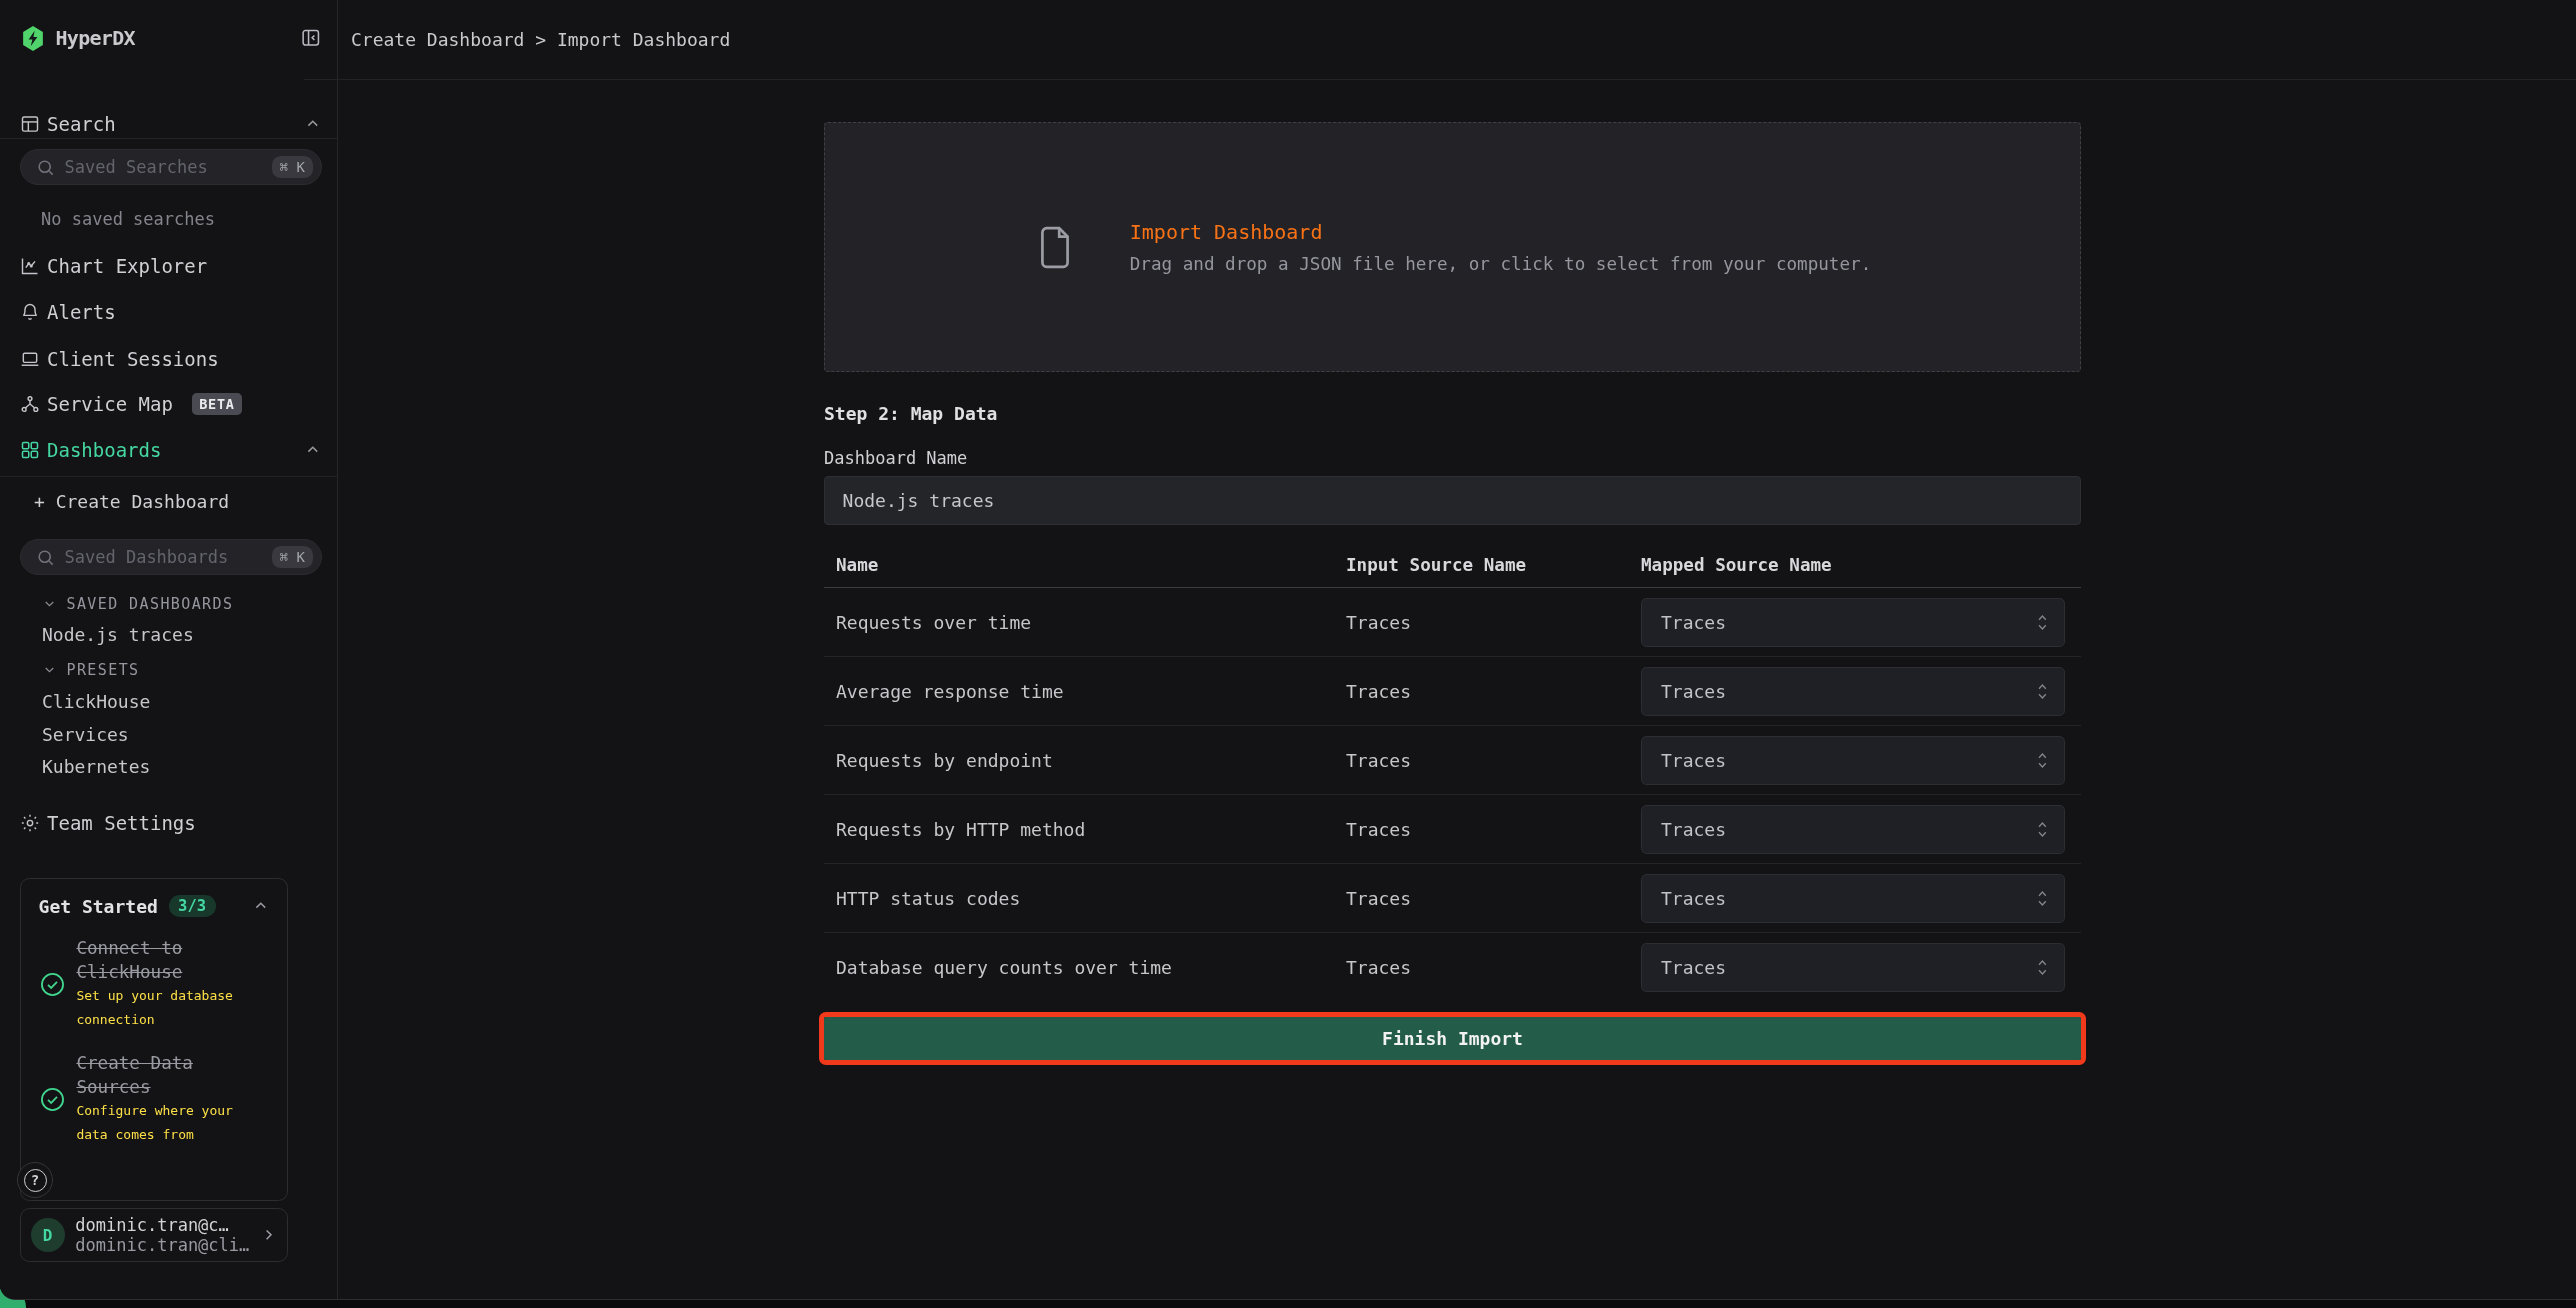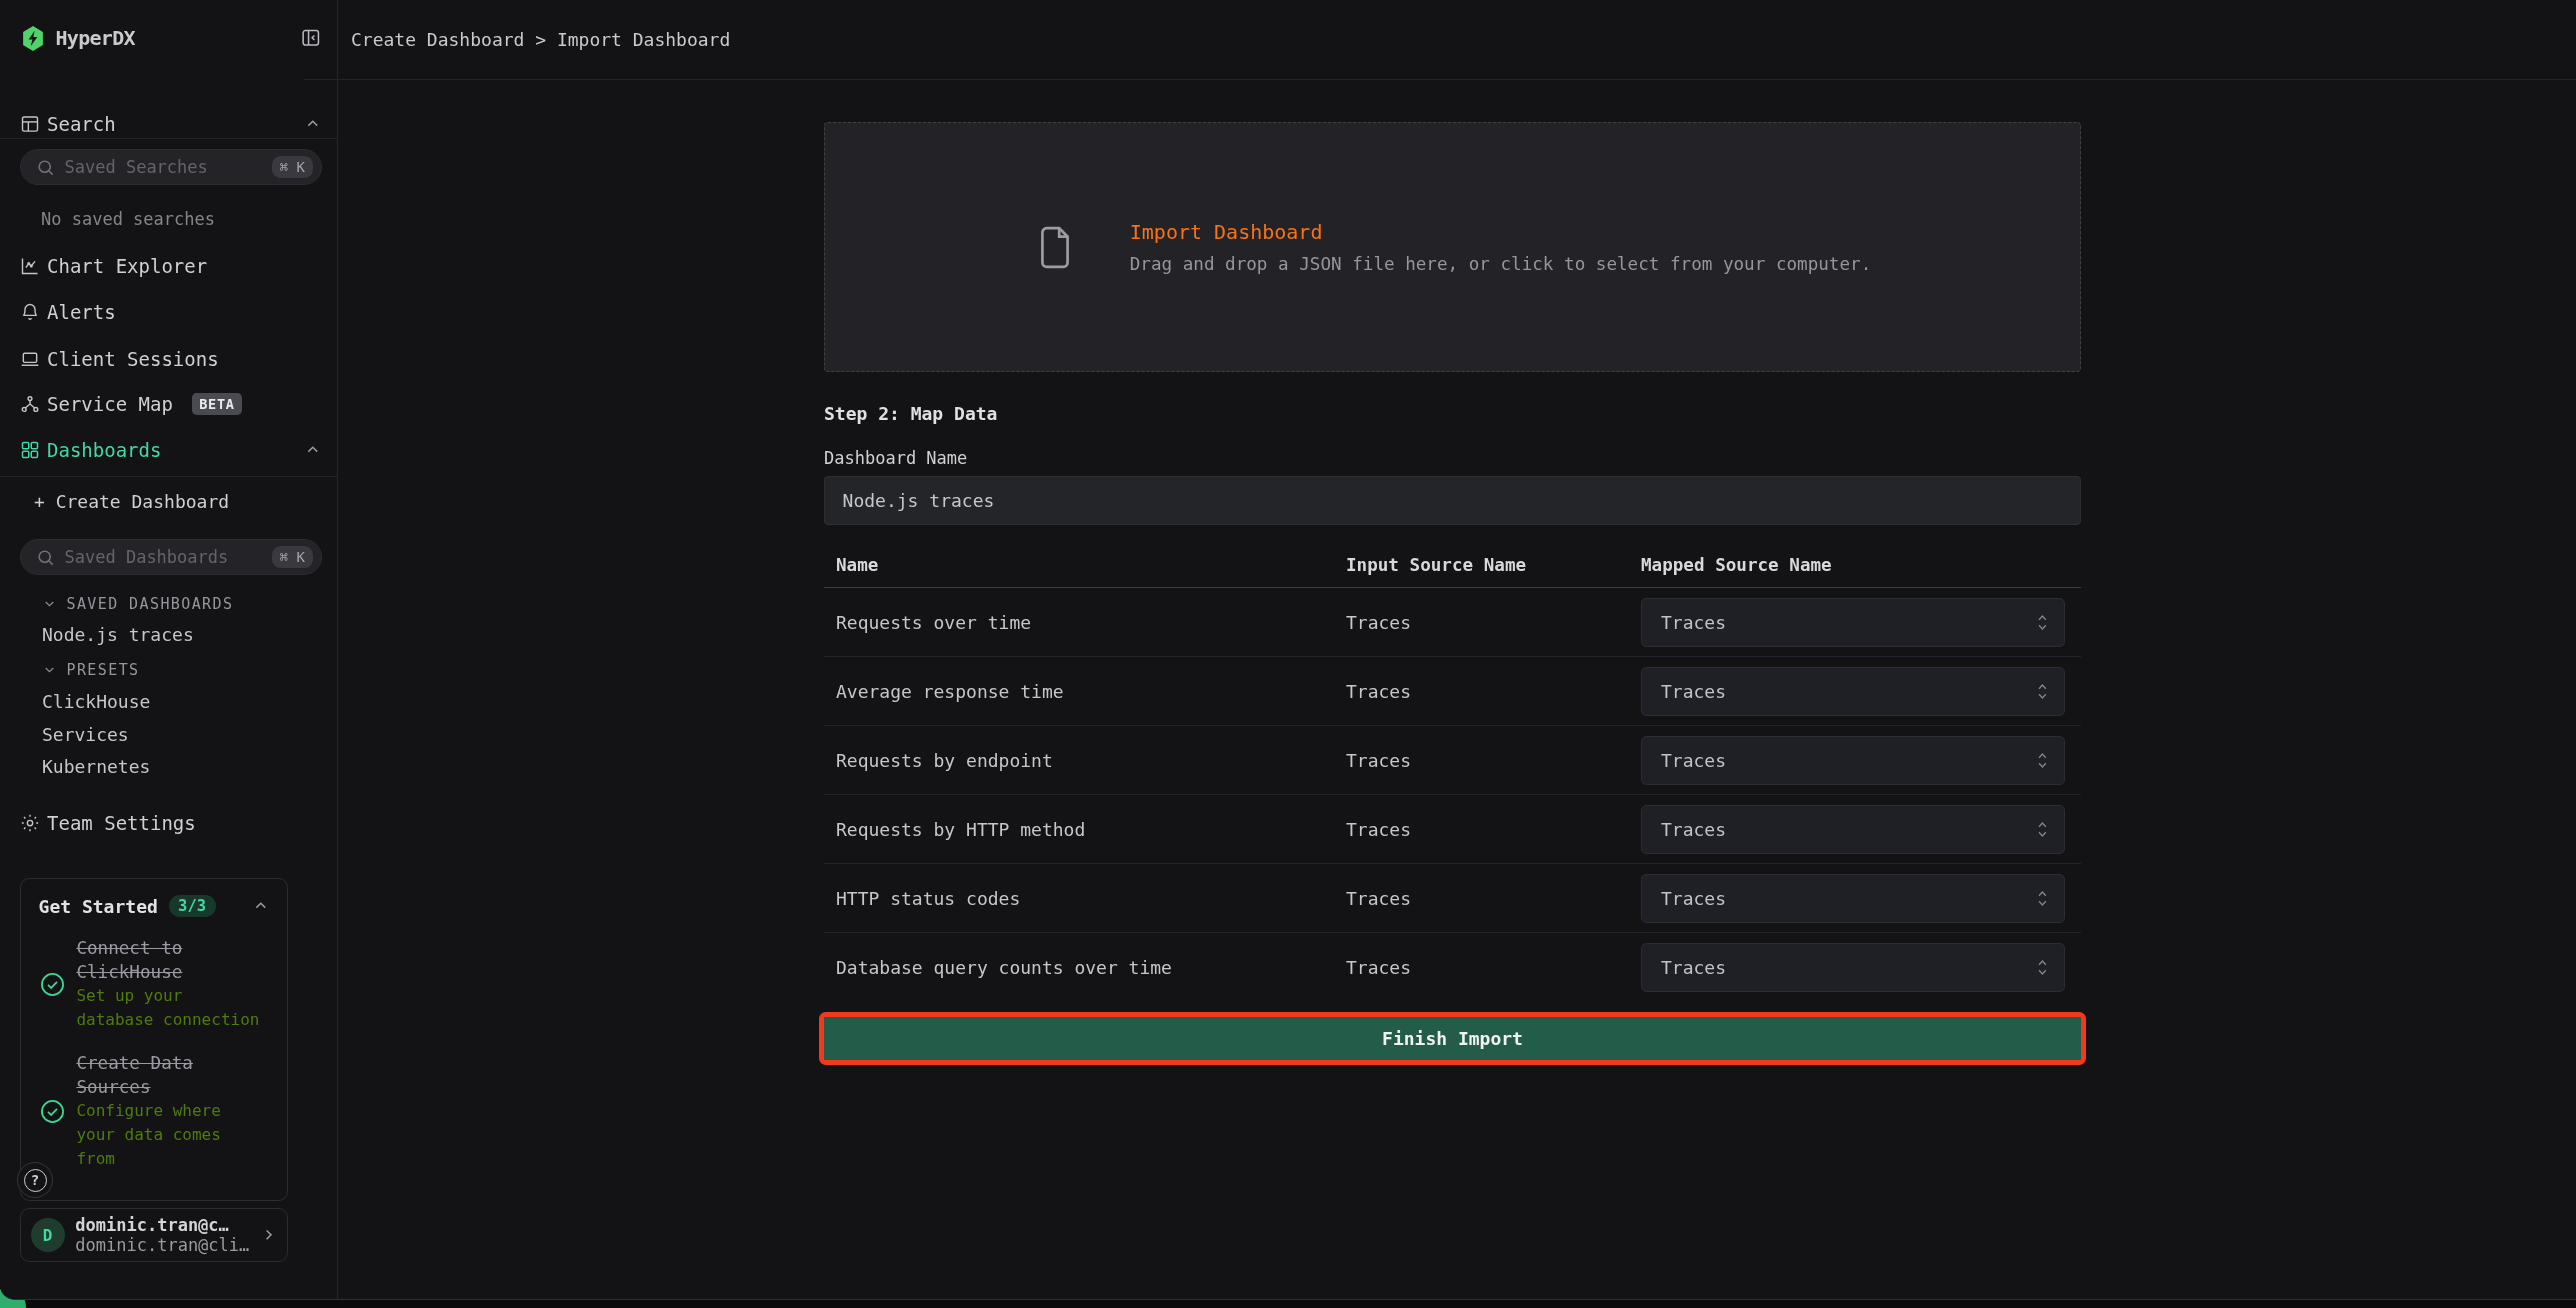--- a/index.html
+++ b/index.html
@@ -103,21 +103,21 @@
   .gs-title { font-size: 18px; font-weight: bold; color: #e2e2e5; }
   .gs-badge {
     background: #17382a; color: #45d7a2; font-weight: bold;
     font-size: 15.5px; padding: 2px 9.5px; border-radius: 10.8px;
   }
   .gs-chevron { margin-left: auto; display: flex; }
   .gs-item { display: flex; align-items: center; gap: 10.8px; margin-top: 19px; }
   .gs-item .icon-col { flex: 0 0 27px; display: flex; }
   .gs-item .text-col { width: 184px; }
   .gs-item-title { font-size: 17.6px; color: #9a9aa2; text-decoration: line-through; line-height: 24px; }
-  .gs-item-desc { font-size: 16px; color: #4d7c0f; line-height: 24px; }
+  .gs-item-desc { font-size: 13px; color: #fde047; line-height: 24px; }
 
   .help-circle {
     position: absolute; left: 17px; top: 1162px; width: 36px; height: 36px;
     border: 0.7px solid #35353b; border-radius: 50%;
     background: #131316; display: flex; align-items: center; justify-content: center;
     cursor: pointer; z-index: 3;
   }
   .help-glyph {
     width: 23px; height: 23px; border: 1.4px solid #cfcfd4; border-radius: 50%;
     color: #cfcfd4; font-size: 14px; font-weight: bold;
@@ -128,21 +128,21 @@
     position: absolute; left: 20px; top: 1208px; width: 268px; height: 54px;
     border: 0.7px solid #2c2c31; border-radius: 9.5px;
     display: flex; align-items: center; padding: 0 9.5px; gap: 10.8px; cursor: pointer;
   }
   .avatar {
     width: 34px; height: 34px; border-radius: 50%;
     background: #1e3d2f; color: #45d7a2; font-weight: bold; font-size: 16px;
     display: flex; align-items: center; justify-content: center; flex: 0 0 34px;
   }
   .user-lines { flex: 1; min-width: 0; }
-  .user-name { font-size: 17px; font-weight: bold; color: #d4d4d8; white-space: nowrap; overflow: hidden; }
+  .user-name { font-size: 17px; font-weight: normal; color: #d4d4d8; white-space: nowrap; overflow: hidden; }
   .user-email { font-size: 17px; color: #9a9aa2; white-space: nowrap; overflow: hidden; }
 
   
   .topbar {
     position: absolute; left: 304px; right: 0; top: 0; height: 80px;
     border-bottom: 0.7px solid #232327;
     display: flex; align-items: center; padding-left: 47px;
   }
   .breadcrumb { font-size: 18px; color: #c9c9ce; }
 

